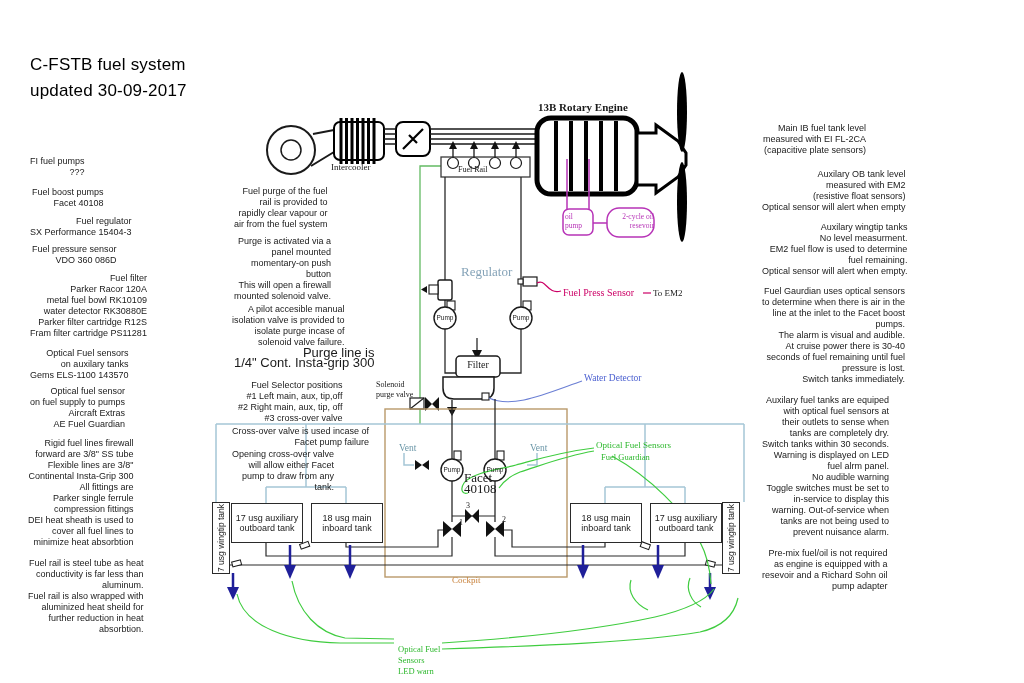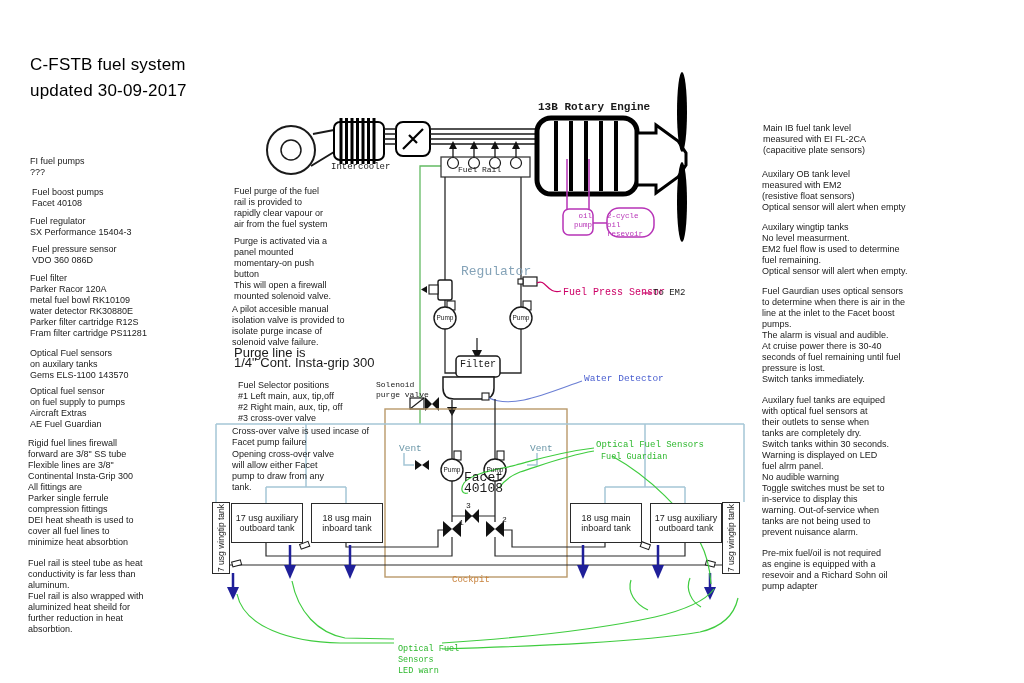--- a/index.html
+++ b/index.html
@@ -1,20 +1,20 @@
 <!DOCTYPE html>
 <html><head>
 <meta charset="utf-8">
 <style>
   html,body{margin:0;padding:0;background:#fff;}
   #stage{position:relative;width:972px;height:683px;background:#fff;overflow:hidden;
          font-family:"Liberation Sans",sans-serif;margin-top:32px;}
   #diagram-svg{position:absolute;left:0;top:0;}
-  .note{position:absolute;font:9px/11px "Liberation Sans",sans-serif;color:#1a1a1a;white-space:pre-line;}
-  .dlabel{position:absolute;font-family:Liberation Mono, monospace;color:#1a1a1a;white-space:pre-line;}
+  .note{position:absolute;font:9px/11px "Liberation Sans",sans-serif;color:#1a1a1a;white-space:pre-line;text-align:right;}
+  .dlabel{position:absolute;font-family:Liberation Serif, serif;color:#1a1a1a;white-space:pre-line;}
   .title{position:absolute;left:30px;top:20px;font:17px/26px "Liberation Sans",sans-serif;
          color:#000;white-space:pre-line;letter-spacing:.2px;}
   .tank{position:absolute;background:#fff;border:1px solid #2a2a2a;display:flex;align-items:center;
         justify-content:center;text-align:center;font:9px/10.5px "Liberation Sans",sans-serif;color:#1a1a1a;}
   .vtank{position:absolute;background:#fff;border:1px solid #2a2a2a;}
   .vtank span{position:absolute;left:50%;top:50%;width:68px;transform:translate(-50%,-50%) rotate(-90deg);
         text-align:center;font:8.5px "Liberation Sans",sans-serif;color:#1a1a1a;white-space:nowrap;}
   .pump-label{position:absolute;width:24px;text-align:center;font:6.5px "Liberation Sans",sans-serif;color:#1a1a1a;}
 </style>
 </head>
@@ -331,23 +331,23 @@
   <div class="pump-label" style="left:483px;top:434px">Pump</div>
   <div class="dlabel" style="left:466px;top:469px;font-size:8px">3</div>
   <div class="dlabel" style="left:459px;top:486px;font-size:8px">1</div>
   <div class="dlabel" style="left:502px;top:483px;font-size:8px">2</div>
   <div class="dlabel" style="left:452px;top:543px;font-size:9px;color:#c8823c">Cockpit</div>
   <div class="dlabel" style="left:596px;top:408px;font-size:9px;color:#2eb82e">Optical Fuel Sensors</div>
   <div class="dlabel" style="left:601px;top:420px;font-size:8.5px;color:#2eb82e">Fuel Guardian</div>
   <div class="dlabel" style="left:398px;top:612px;font-size:8.5px;line-height:11px;color:#2eb82e">Optical Fuel
 Sensors
 LED warn</div>
-  <div class="dlabel" style="left:565px;top:180px;width:27px;text-align:right;font-size:7.5px;line-height:9px;color:#b733b7">oil
+  <div class="dlabel" style="left:565px;top:180px;width:27px;text-align:left;font-size:7.5px;line-height:9px;color:#b733b7">oil
 pump</div>
-  <div class="dlabel" style="left:607px;top:180px;width:47px;text-align:left;font-size:7.5px;line-height:9px;color:#b733b7">2-cycle oil
+  <div class="dlabel" style="left:607px;top:180px;width:47px;text-align:right;font-size:7.5px;line-height:9px;color:#b733b7">2-cycle oil
 resevoir</div>
 
   <div class="vtank" style="left:212px;top:470px;width:16px;height:70px">
     <span>7 usg wingtip tank</span>
   </div>
   <div class="tank" style="left:231px;top:471px;width:70px;height:38px">
     <span>17 usg auxiliary outboard tank</span>
   </div>
   <div class="tank" style="left:311px;top:471px;width:70px;height:38px">
     <span>18 usg main inboard tank</span>

